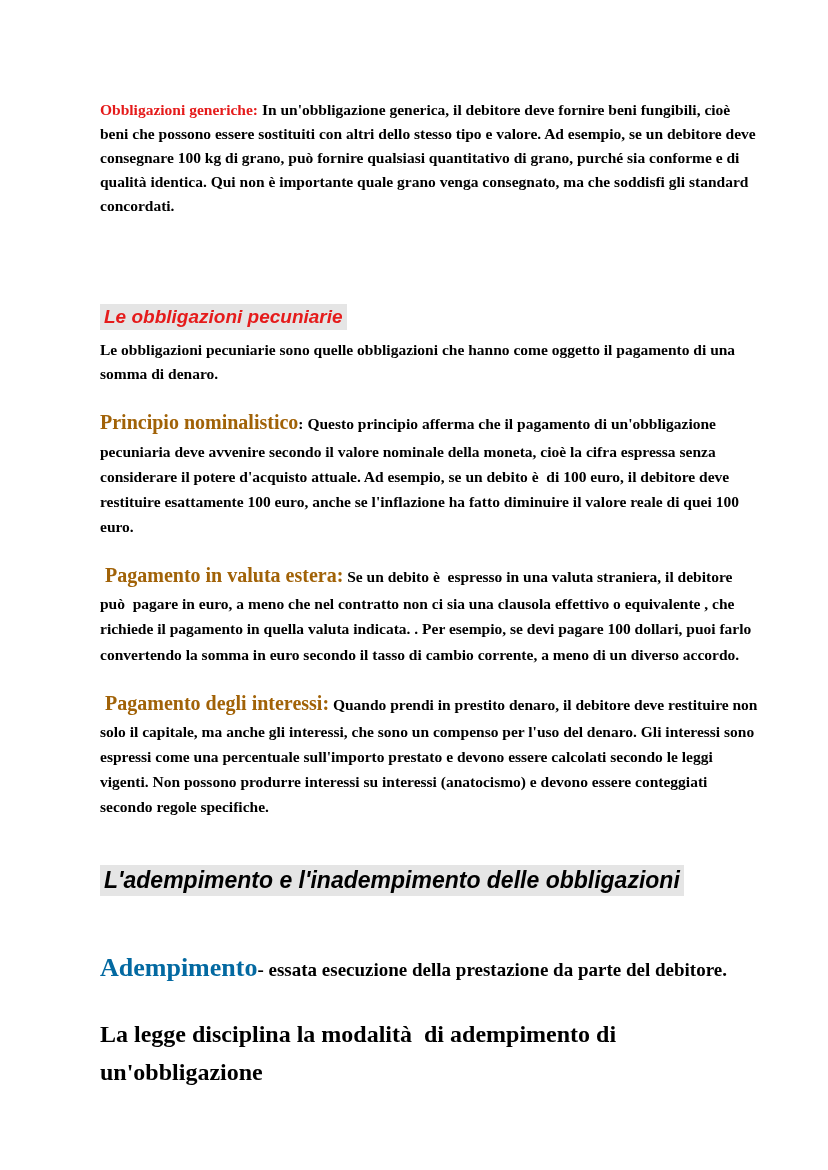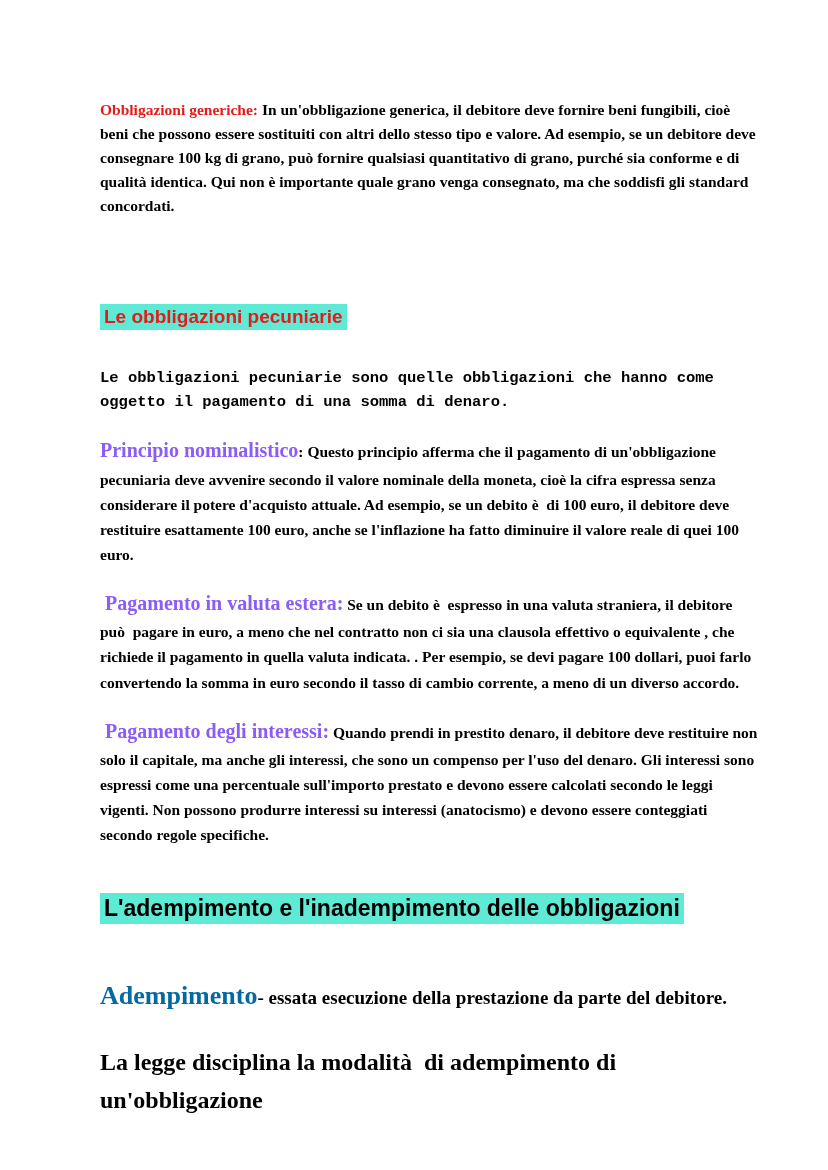--- a/index.html
+++ b/index.html
@@ -25,36 +25,37 @@
   .lead-red { color: #e51b1b; font-weight: bold; }
   .section {
     margin-top: 20px;
     font-size: 15.5px;
     font-weight: bold;
     line-height: 1.62;
     white-space: pre-wrap;
   }
   .section .section-label {
     font-size: 20px;
-    color: #8b5cf6;
+    color: #a16207;
     font-weight: bold;
   }
   .hl {
-    background: #5eead4;
+    background: #e5e5e5;
     padding: 2px 4px;
     display: inline-block;
+    font-style: italic;
   }
   .heading-pecuniarie {
     margin-top: 86px;
     font-family: "Liberation Sans", sans-serif;
     font-size: 19px;
     font-weight: bold;
     color: #e51b1b;
   }
-  .par-pecuniarie { margin-top: 36px; font-family: Liberation Mono, monospace; }
+  .par-pecuniarie { margin-top: 8px; }
   .heading-adempimento {
     margin-top: 46px;
     font-family: "Liberation Sans", sans-serif;
     font-size: 23px;
     font-weight: bold;
     color: #000000;
   }
   .adempimento-line {
     margin-top: 52px;
     font-size: 19px;

